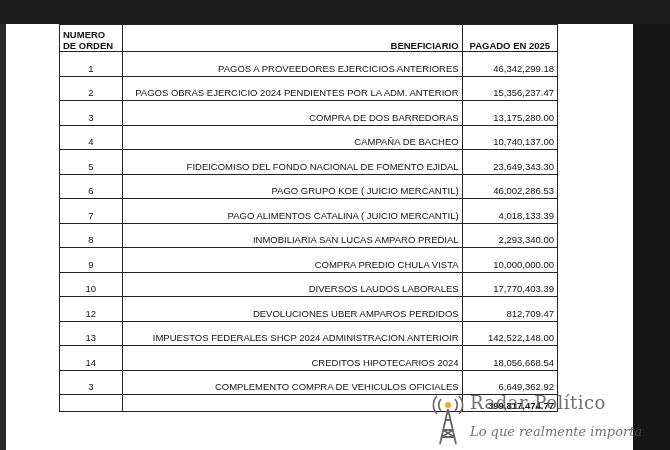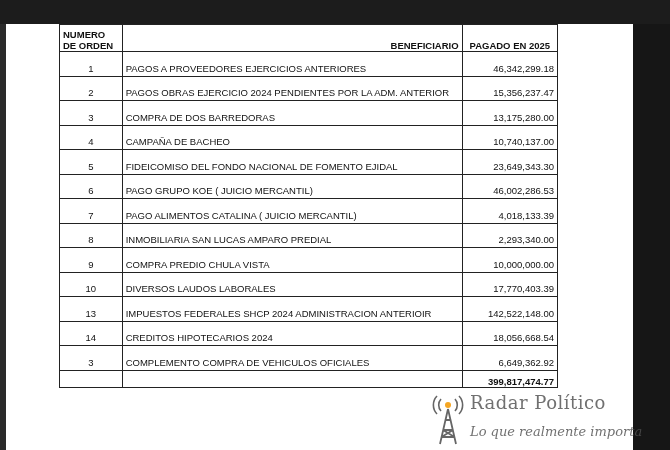--- a/index.html
+++ b/index.html
@@ -34,21 +34,21 @@
   }
   table.report col.c-num { width:73px; }
   table.report col.c-ben { width:358px; }
   table.report col.c-amt { width:110px; }
   th { font-weight:bold; }
   .h-num { text-align:left; line-height:11px; height:26px; vertical-align:top; padding-top:1px; }
   .h-ben { text-align:right; padding-bottom:3px; }
   .h-amt { vertical-align:middle; padding-bottom:6px; }
   tr.row td { height:21.5px; padding-bottom:2px; }
   td.num { text-align:center; border-right:2px solid #222; }
-  td.ben { text-align:left; }
+  td.ben { text-align:right; }
   td.ben.indent { }
   td.amt { text-align:right; }
   tr.total-row td { height:16px; }
   td.total-amt { text-align:right; font-weight:bold; border:1.5px solid #111; }
 
   .watermark {
     position:absolute; left:430px; top:370px; width:230px; height:56px;
     pointer-events:none;
   }
   .wm-title {
@@ -132,20 +132,25 @@
           <td class="num">9</td>
           <td class="ben">COMPRA PREDIO CHULA VISTA</td>
           <td class="amt">10,000,000.00</td>
         </tr>
       <tr class="row">
           <td class="num">10</td>
           <td class="ben">DIVERSOS LAUDOS LABORALES</td>
           <td class="amt">17,770,403.39</td>
         </tr>
       <tr class="row">
+          <td class="num">12</td>
+          <td class="ben">DEVOLUCIONES UBER AMPAROS PERDIDOS</td>
+          <td class="amt">812,709.47</td>
+        </tr>
+      <tr class="row">
           <td class="num">13</td>
           <td class="ben">IMPUESTOS   FEDERALES SHCP  2024 ADMINISTRACION ANTERIOIR</td>
           <td class="amt">142,522,148.00</td>
         </tr>
       <tr class="row">
           <td class="num">14</td>
           <td class="ben">CREDITOS HIPOTECARIOS 2024</td>
           <td class="amt">18,056,668.54</td>
         </tr>
       <tr class="row">

